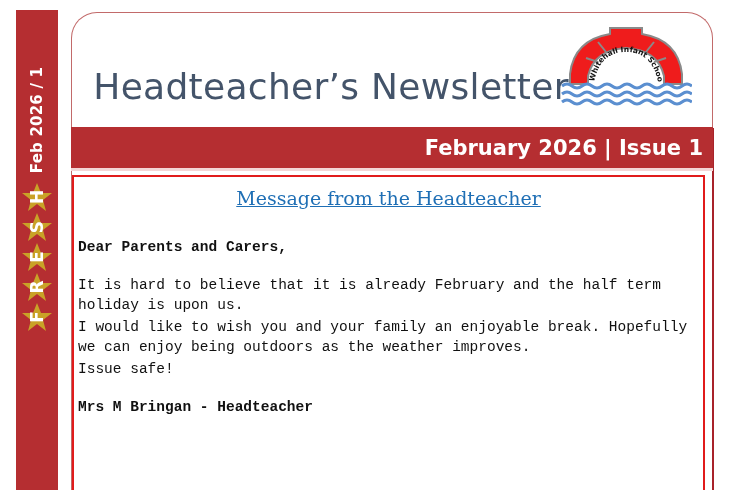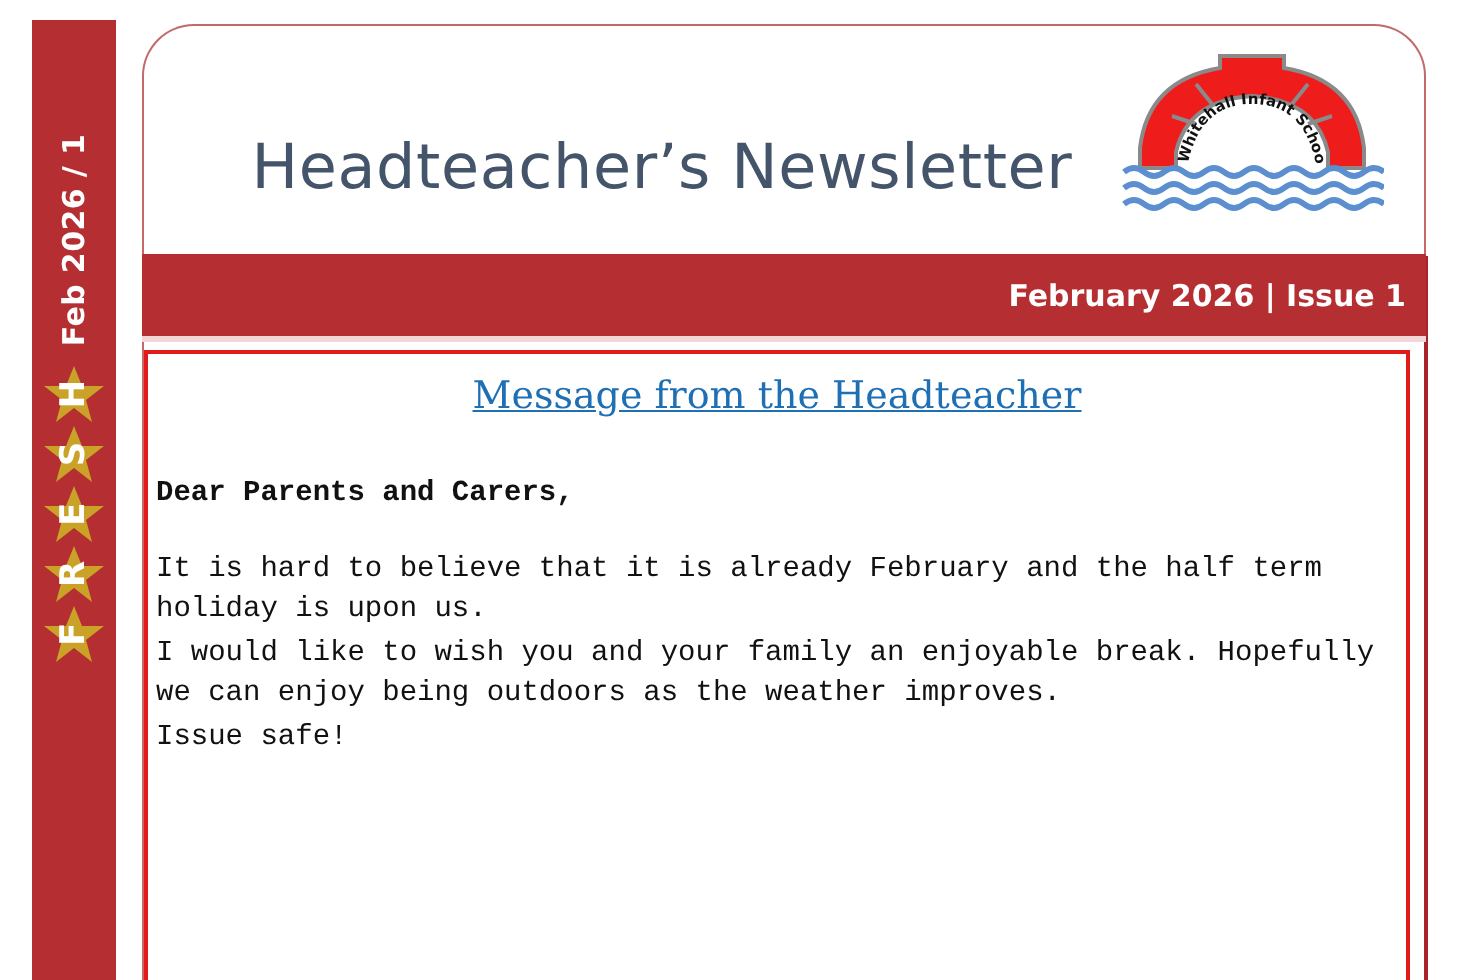--- a/index.html
+++ b/index.html
@@ -7,24 +7,24 @@
     .sidebar { position:absolute; left:16px; top:10px; width:42px; height:480px; background:#b52e31; }
     .sidebar-date { position:absolute; left:0; top:0; width:42px; height:170px; }
     .sidebar-date span { position:absolute; left:50%; top:110px; transform:translate(-50%,-50%) rotate(-90deg); white-space:nowrap; color:#ffffff; font-weight:bold; font-size:15px; font-family:"DejaVu Sans", sans-serif; letter-spacing:0.2px; }
     .fresh { position:absolute; left:0; top:172px; width:42px; }
     .fresh .letter { position:absolute; left:4px; width:34px; height:30px; }
     .fresh .letter svg { position:absolute; left:0; top:0; }
     .fresh .letter span { position:absolute; left:50%; top:50%; transform:translate(-50%,-50%) rotate(-90deg); color:#ffffff; font-weight:bold; font-size:17px; font-family:"DejaVu Sans", sans-serif; }
 
     .card { position:absolute; left:71px; top:12px; width:642px; height:478px; border:1.5px solid #c26a6a; border-radius:26px 26px 0 0; border-bottom:none; box-sizing:border-box; }
     .card-right-line { position:absolute; left:712px; top:128px; width:2px; height:362px; background:#a8232a; }
-    .header-title { position:absolute; left:71px; top:66px; width:520px; text-align:center; font-family:"DejaVu Sans", sans-serif; font-size:31px; color:#44546a; letter-spacing:0.3px; }
+    .header-title { position:absolute; left:71px; top:66px; width:520px; text-align:center; font-family:"DejaVu Sans", sans-serif; font-size:36px; color:#44546a; letter-spacing:0.3px; }
     .logo { position:absolute; left:560px; top:24px; width:132px; height:86px; }
     .band { position:absolute; left:71px; top:127px; width:642px; height:41px; background:#b52e31; }
-    .band span { position:absolute; right:10px; top:50%; transform:translateY(-50%); color:#ffffff; font-weight:bold; font-size:15px; font-family:"DejaVu Sans", sans-serif; }
+    .band span { position:absolute; right:10px; top:50%; transform:translateY(-50%); color:#ffffff; font-weight:bold; font-size:21px; font-family:"DejaVu Sans", sans-serif; }
     .band-bottom { position:absolute; left:71px; top:168px; width:642px; height:3px; background:#f3d6d6; }
 
     .msgbox { position:absolute; left:72px; top:175px; width:633px; height:356px; border:2.5px solid #e11b1b; box-sizing:border-box; }
     .msg-heading { position:absolute; left:0; top:10px; width:100%; text-align:center; font-family:"DejaVu Serif", serif; font-size:19px; color:#1f6fb5; text-decoration:underline; }
     .msg-body { position:absolute; left:4px; top:60px; width:620px; font-family:Liberation Mono, monospace; font-size:14.5px; color:#111; line-height:20px; }
     .msg-body p { margin:0; }
     .greeting { font-weight:bold; margin-bottom:18px !important; }
     .para { margin-bottom:2px !important; }
     .signoff { margin-top:2px !important; }
     .signature { font-weight:bold; margin-top:18px !important; }
@@ -95,14 +95,15 @@
 </div>
 <div class="band-bottom"></div>
 
 <div class="msgbox">
   <div class="msg-heading">Message from the Headteacher</div>
   <div class="msg-body">
     <p class="greeting">Dear Parents and Carers,</p>
     <p class="para">It is hard to believe that it is already February and the half term holiday is upon us.</p>
     <p class="para">I would like to wish you and your family an enjoyable break. Hopefully we can enjoy being outdoors as the weather improves.</p>
     <p class="signoff">Issue safe!</p>
+    <p class="signature">Mrs M Bringan - Headteacher</p>
   </div>
 </div>
 
 </body></html>

